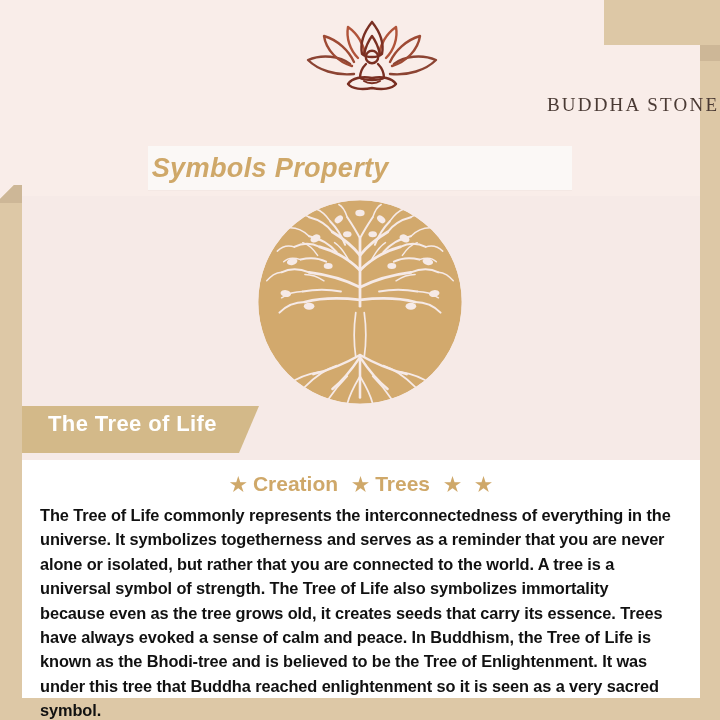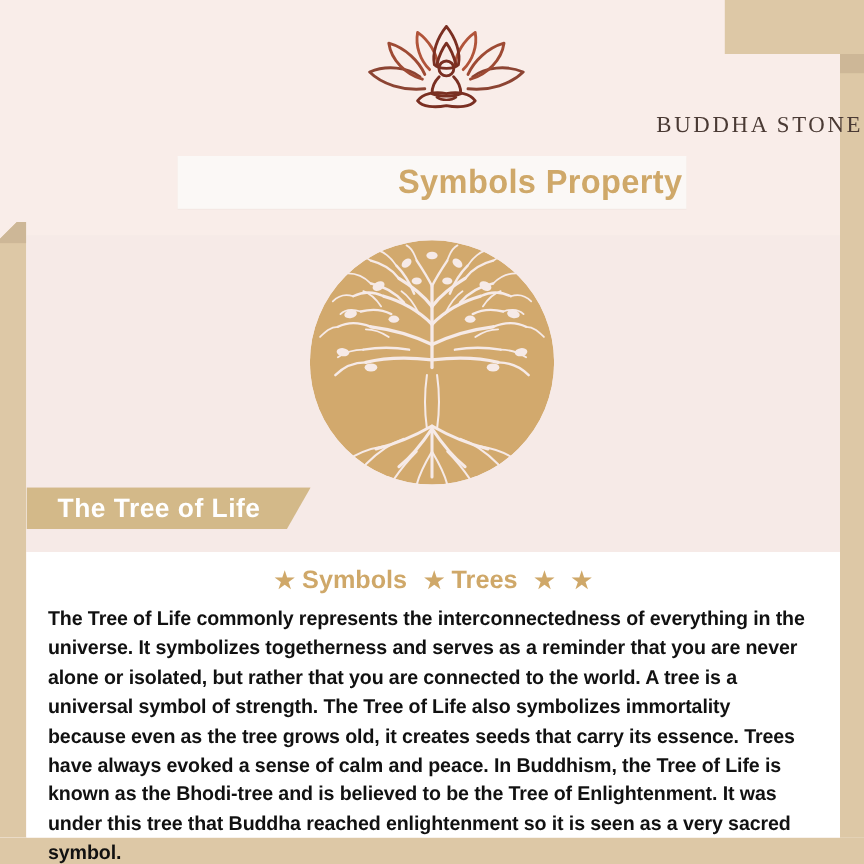--- a/index.html
+++ b/index.html
@@ -106,29 +106,30 @@
     font-family: "Liberation Serif", serif;
     font-size: 19px;
     letter-spacing: 2.2px;
     color: #4a3a34;
     font-weight: 400;
   }
 
   
   .title-banner {
     position: absolute;
-    top: 130px;
+    top: 146px;
     left: 148px;
     width: 424px;
     height: 44px;
     background: #fbf8f6;
     display: flex;
     align-items: center;
-    justify-content: flex-end;
+    justify-content: flex-start;
     box-shadow: 0 1px 0 rgba(0,0,0,0.02);
+    font-style: italic;
   }
   .title-banner-text {
     font-size: 28px;
     font-weight: bold;
     color: #cfa869;
     letter-spacing: 0.3px;
     transform: scaleX(0.97);
   }
 
   
@@ -139,21 +140,21 @@
     width: 720px;
     text-align: center;
   }
 
   
   .ribbon {
     position: absolute;
     top: 406px;
     left: 22px;
     height: 35px;
-    padding: 0 42px 0 26px;
+    padding: 0 42px 12px 26px;
     background: #d3b989;
     display: flex;
     align-items: center;
     clip-path: polygon(0 0, 100% 0, calc(100% - 20px) 100%, 0 100%);
   }
   .ribbon-text {
     font-size: 22px;
     font-weight: bold;
     color: #ffffff;
     letter-spacing: 0.4px;
@@ -377,21 +378,21 @@
 
   <div class="ribbon">
     <span class="ribbon-text">The Tree of Life</span>
   </div>
 
   <div class="text-card">
 
     <div class="keywords">
       <div class="keyword">
         <span class="star-icon">★</span>
-        <span>Symbols</span>
+        <span>Creation</span>
       </div>
       <div class="keyword">
         <span class="star-icon">★</span>
         <span>Trees</span>
       </div>
       <div class="keyword">
         <span class="star-icon">★</span>
       </div>
       <div class="keyword">
         <span class="star-icon">★</span>

